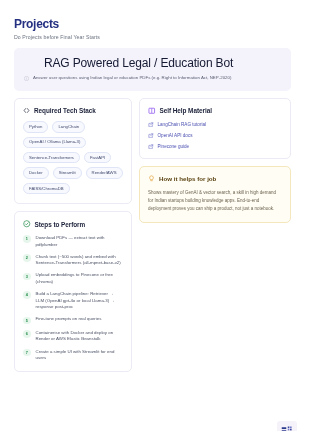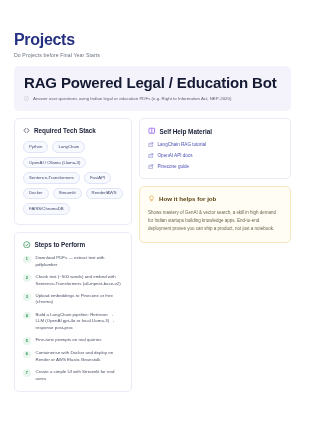--- a/index.html
+++ b/index.html
@@ -6,46 +6,47 @@
   html, body {
     width: 305px; height: 431px;
     background: #ffffff;
     font-family: "Liberation Sans", sans-serif;
     overflow: hidden;
   }
   #page { position: relative; width: 305px; height: 431px; background: #fff; padding: 0 14px; }
 
   
   .page-title {
-    margin-top: 31px;
-    font-size: 16px;
+    margin-top: 18px;
+    font-size: 12px;
     font-weight: bold;
     color: #253081;
     letter-spacing: -0.3px;
     line-height: 1.1;
   }
   .page-subtitle {
     margin-top: 3px;
     font-size: 5.2px;
     color: #6b7280;
     letter-spacing: 0.1px;
   }
 
   
   .hero {
     margin-top: 8px;
     background: #f4f2fb;
     border-radius: 5px;
     padding: 8px 10px 9px 10px;
   }
   .hero-title {
-    font-size: 15px;
-    font-weight: bold;
+    font-size: 12px;
+    font-weight: normal;
     color: #151a33;
     letter-spacing: -0.15px;
+    margin-left: 20px;
   }
   .hero-sub-row { display: flex; gap: 4px; margin-top: 5px; align-items: flex-start; }
   .hero-icon { flex: 0 0 auto; margin-top: 0.5px; opacity: .55; }
   .hero-desc { font-size: 4.4px; line-height: 1.55; color: #5b6174; }
 
   
   .grid {
     margin-top: 7px;
     display: flex;
     gap: 7px;

